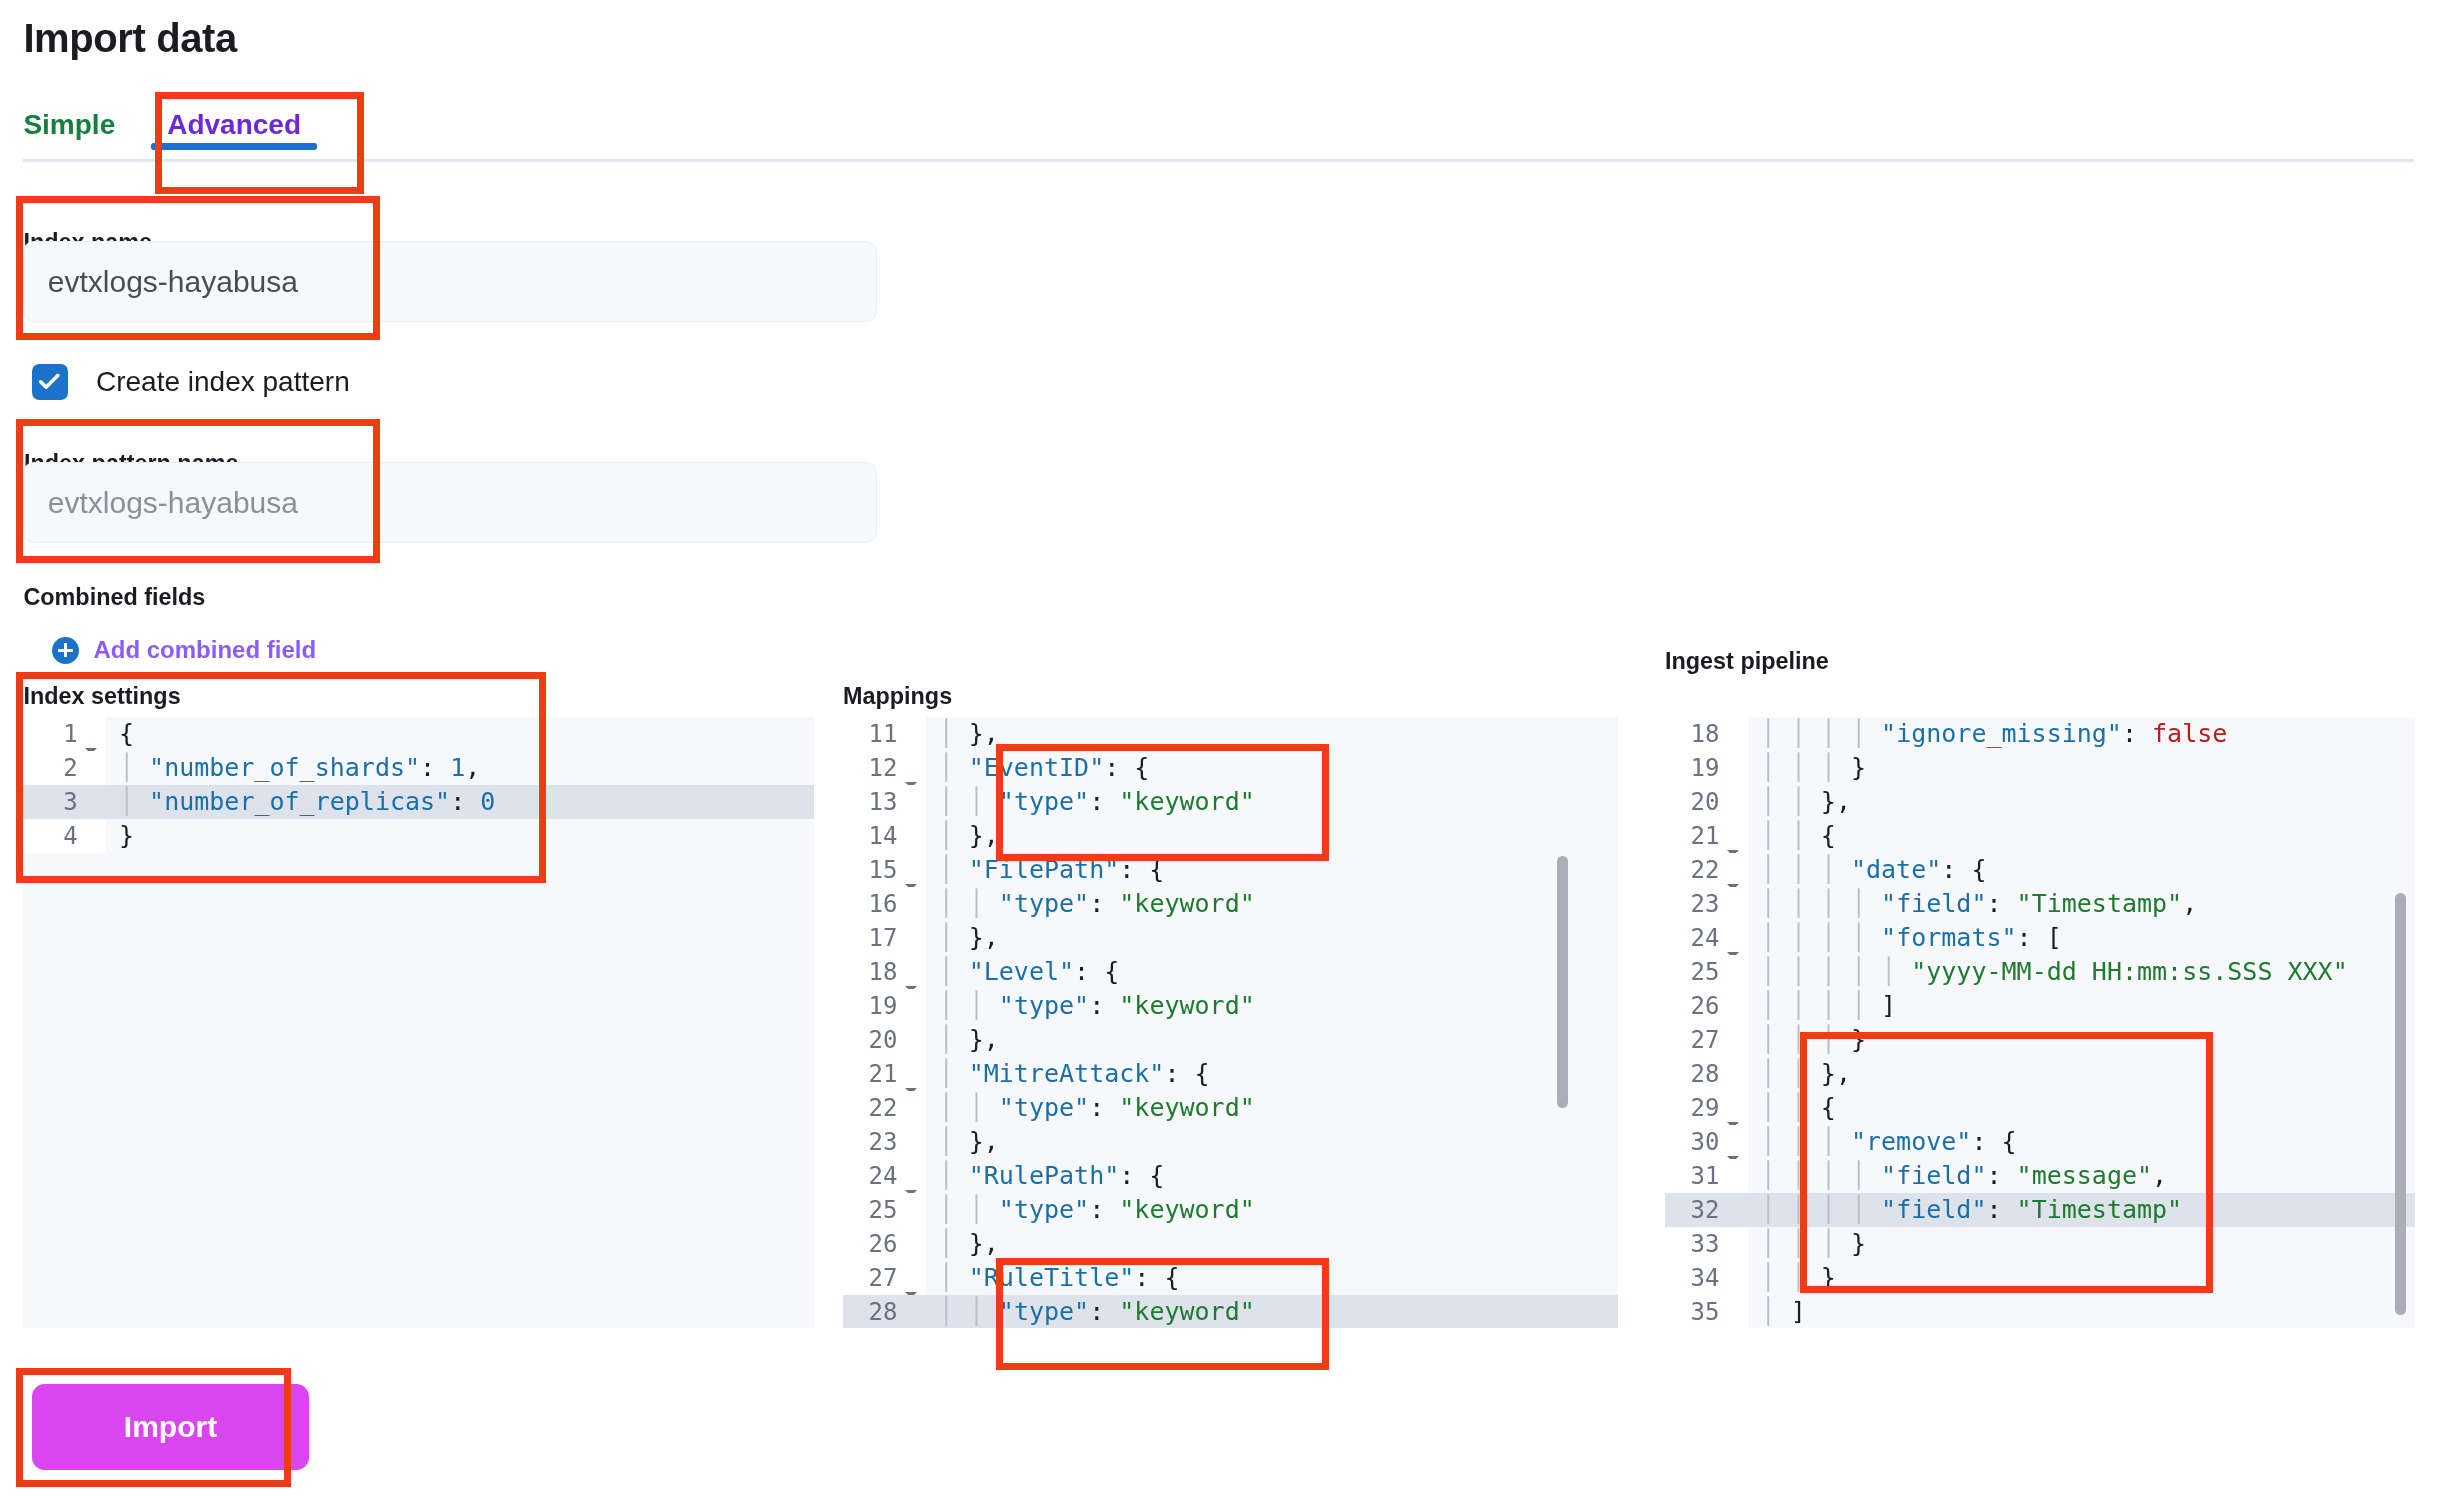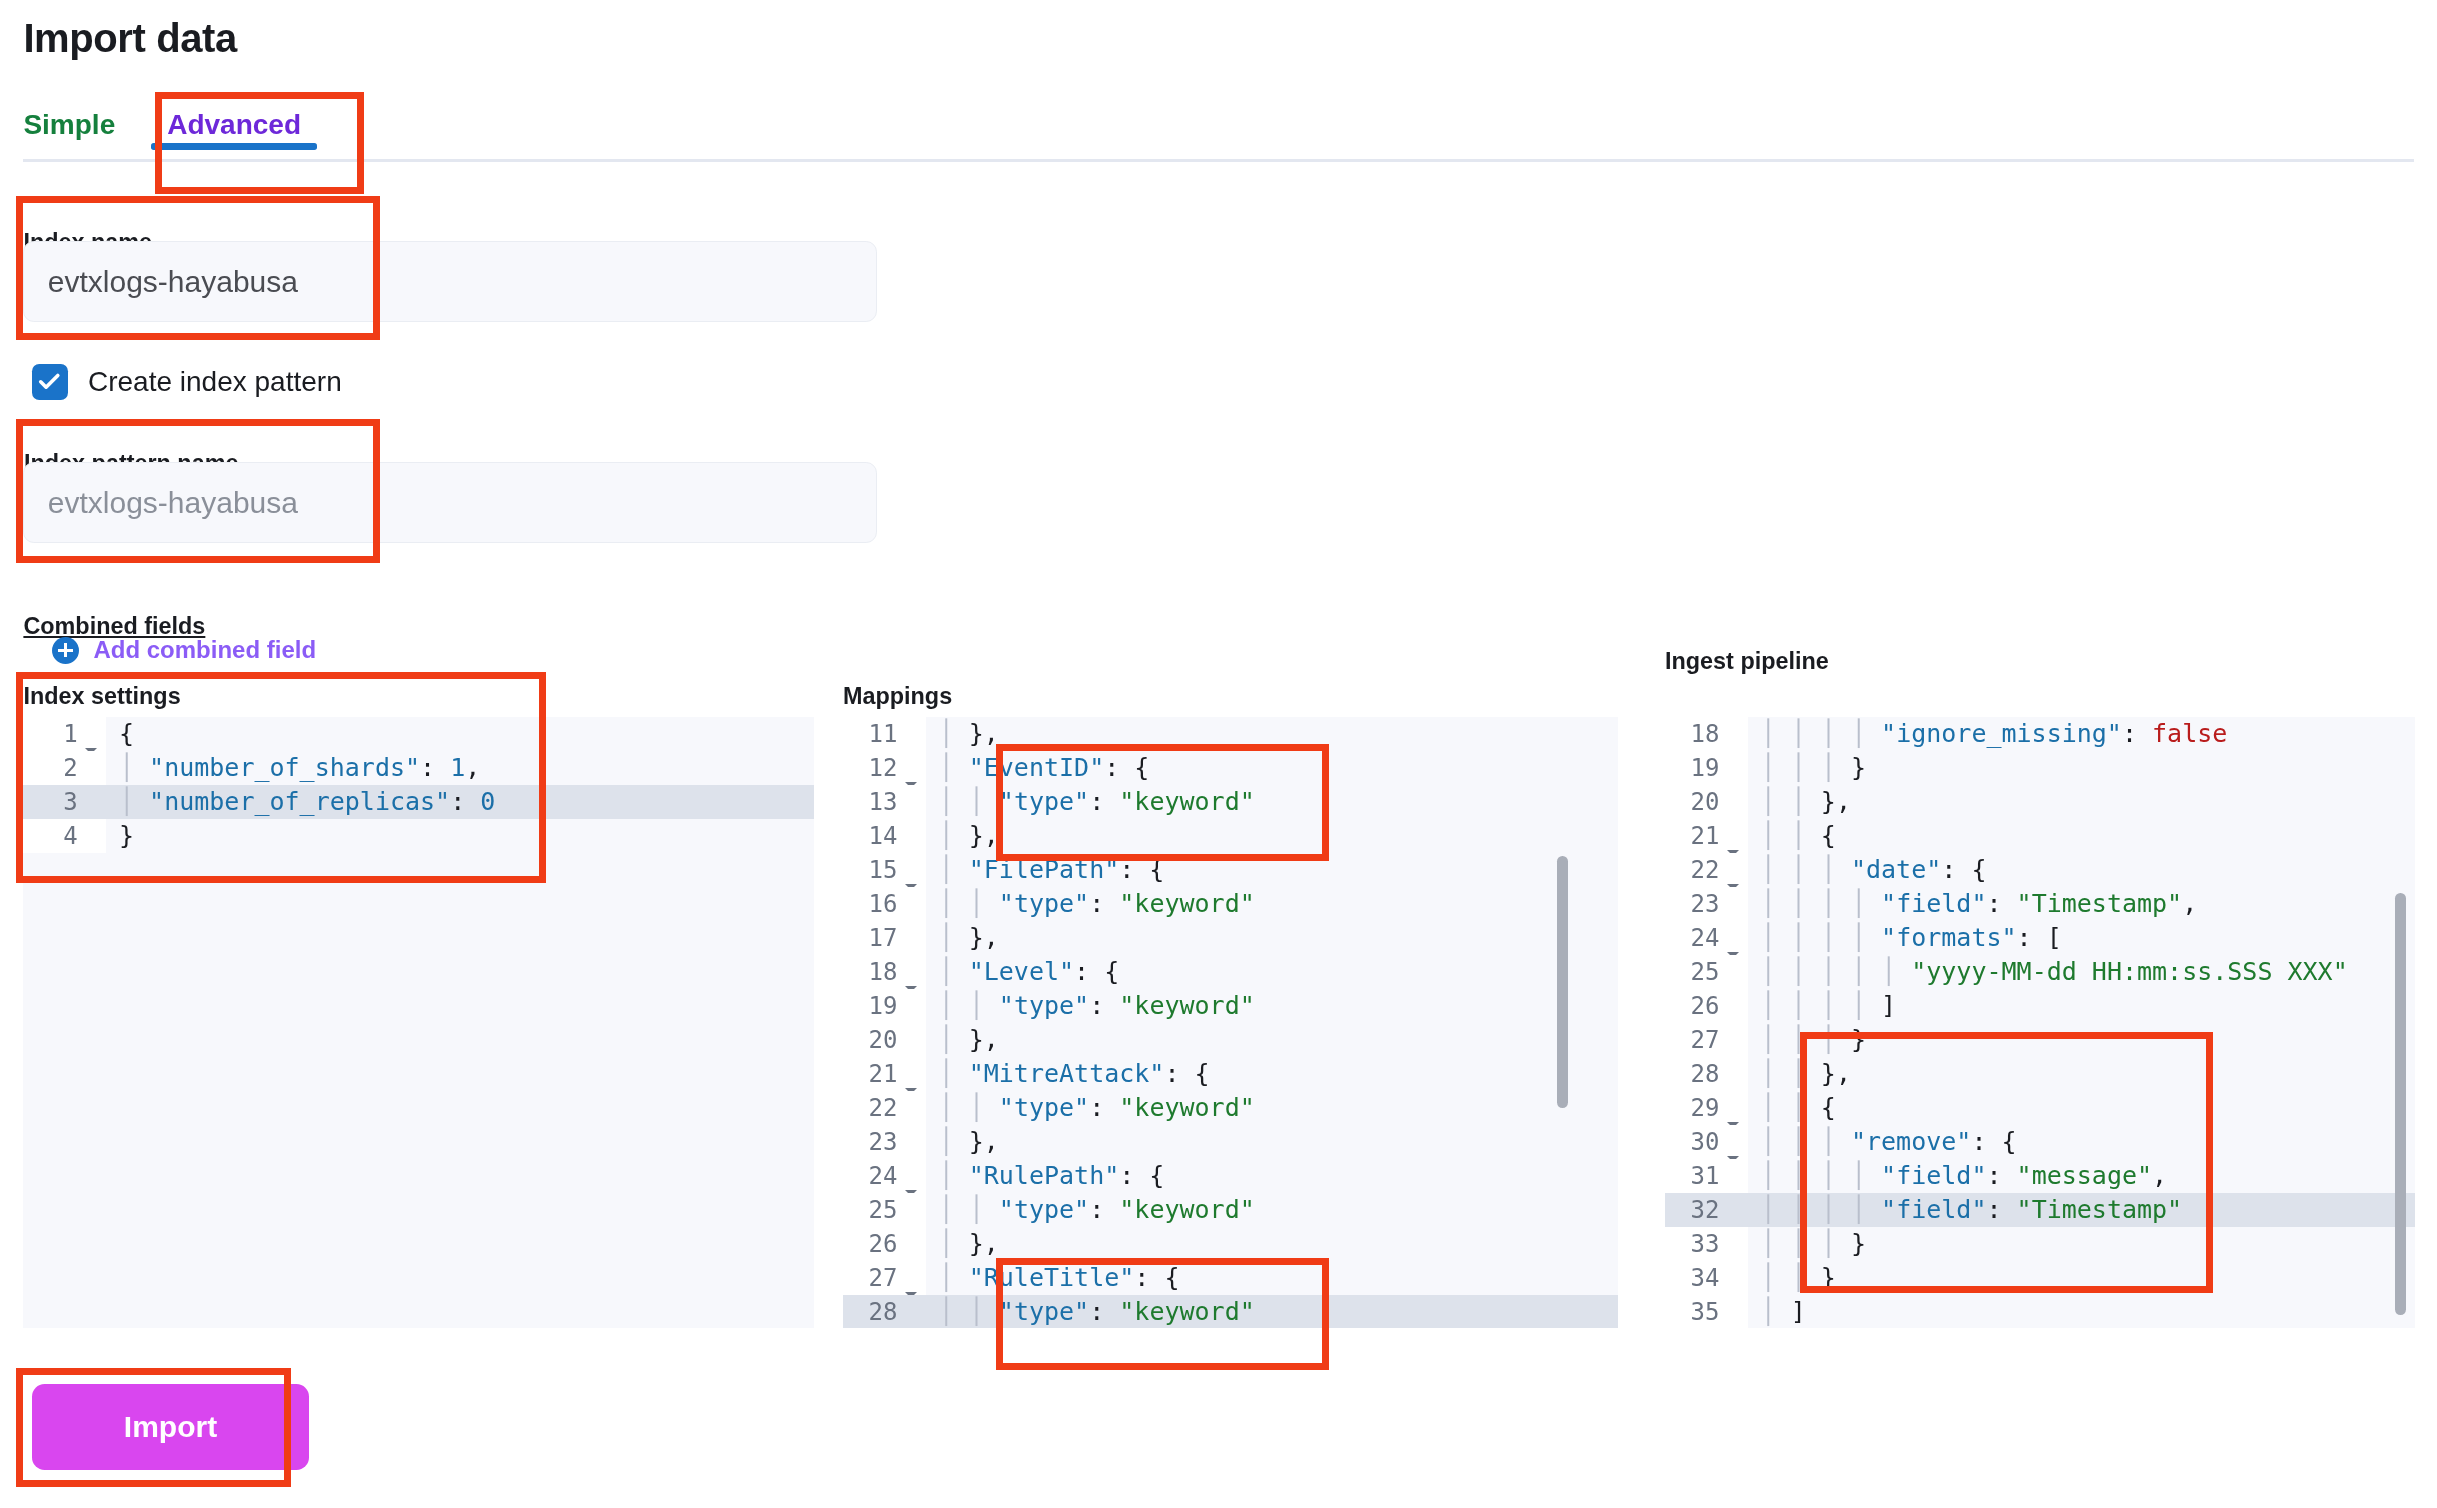--- a/index.html
+++ b/index.html
@@ -76,37 +76,37 @@
     font-size: 30px;
     color: #4a4c52;
   }
   .text-input.placeholder { color: #8a8f99; }
 
   #index-name-label   { position: absolute; left: 23.4px; top: 205px; }
   #index-name-input   { position: absolute; left: 23.4px; top: 241px; width: 854px; }
 
   .checkbox-row {
     position: absolute; left: 32px; top: 364px;
-    display: flex; align-items: center; gap: 20px;
+    display: flex; align-items: center; gap: 28px;
     cursor: pointer;
   }
   .checkbox {
     width: 36px; height: 36px;
     border-radius: 7.2px;
     background: #1a73c9;
     position: relative;
     flex: none;
   }
   .checkbox svg { position: absolute; left: 6.3px; top: 7.2px; }
   .checkbox-label { font-size: 28px; color: #1a1c21; }
 
   #index-pattern-label { position: absolute; left: 24px; top: 426px; }
   #index-pattern-input { position: absolute; left: 23.4px; top: 462px; width: 854px; }
 
-  #combined-fields-label { position: absolute; left: 23.4px; top: 589px; text-decoration: underline; }
+  #combined-fields-label { position: absolute; left: 23.4px; top: 560px; }
   .add-link {
     position: absolute; left: 52px; top: 636px;
     display: flex; align-items: center; gap: 14.4px;
     cursor: pointer;
   }
   .plus-icon {
     width: 27px; height: 27px; border-radius: 50%;
     background: #1a73c9; position: relative; flex: none;
   }
   .plus-icon::before, .plus-icon::after {

